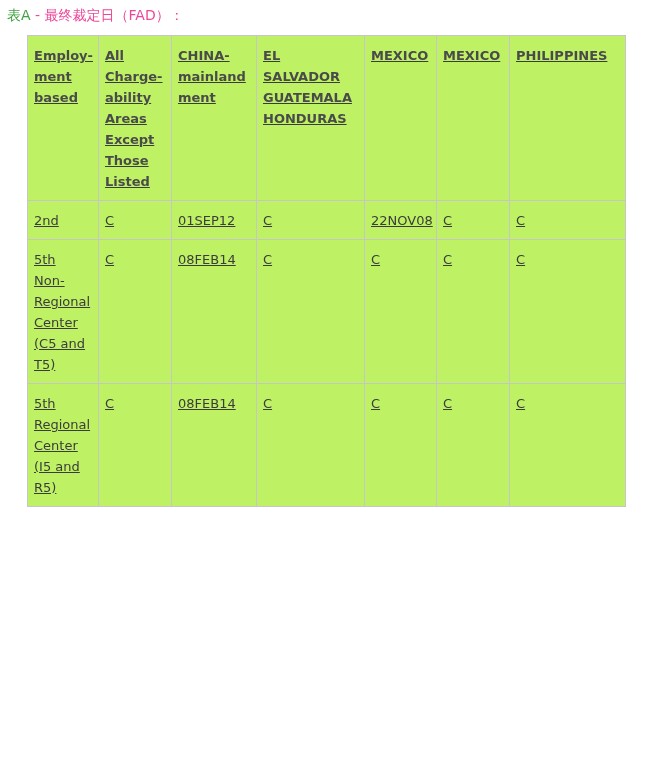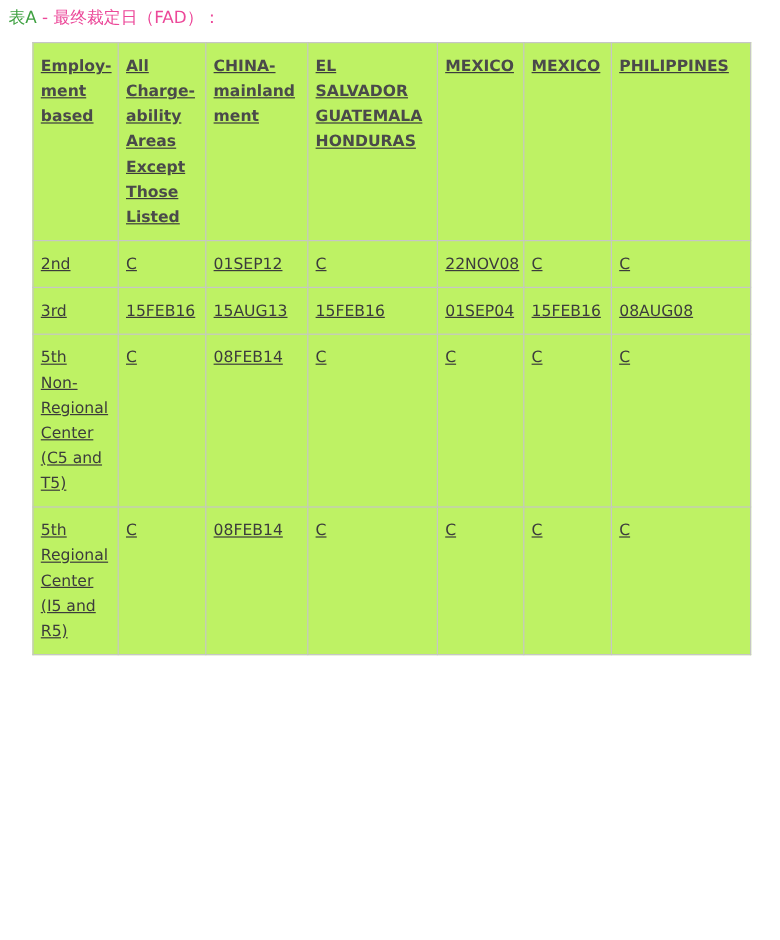--- a/index.html
+++ b/index.html
@@ -105,29 +105,20 @@
       <tr>
         <td>2nd</td>
         <td>C</td>
         <td>01SEP12</td>
         <td>C</td>
         <td>22NOV08</td>
         <td>C</td>
         <td>C</td>
       </tr>
       <tr>
-        <td>3rd</td>
-        <td>15FEB16</td>
-        <td>15AUG13</td>
-        <td>15FEB16</td>
-        <td>01SEP04</td>
-        <td>15FEB16</td>
-        <td>08AUG08</td>
-      </tr>
-      <tr>
         <td>5th
 Non-
 Regional
 Center
 (C5 and
 T5)</td>
         <td>C</td>
         <td>08FEB14</td>
         <td>C</td>
         <td>C</td>

